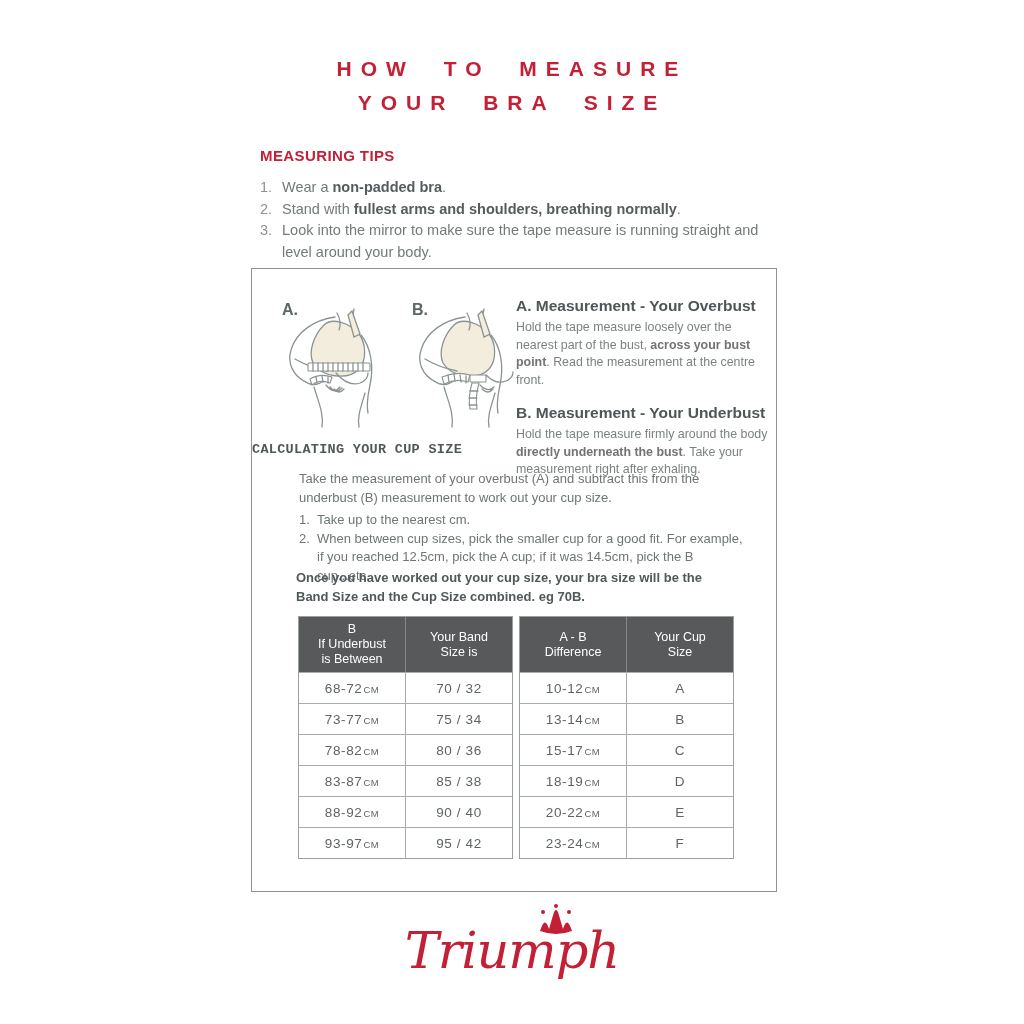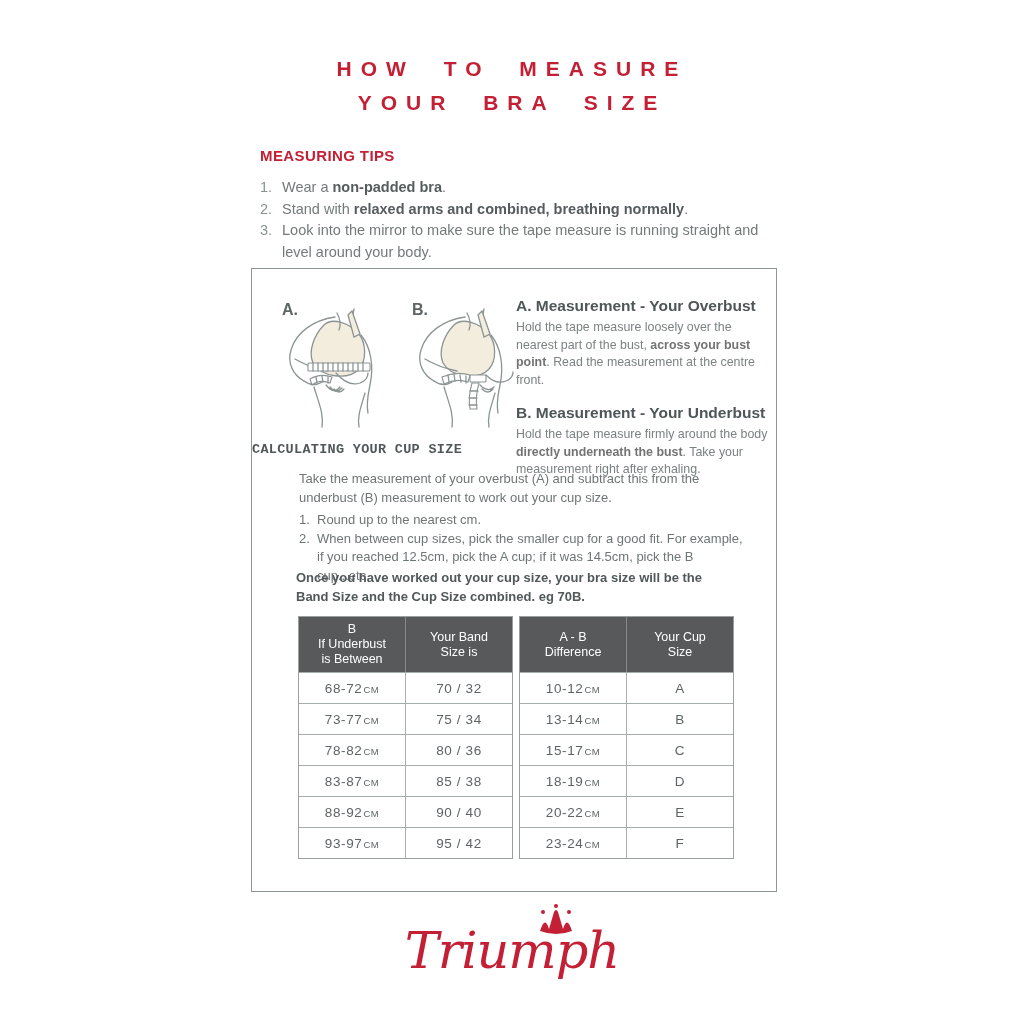--- a/index.html
+++ b/index.html
@@ -81,21 +81,21 @@
   </div>
 
   <div class="tips">
     <div class="tips-heading">MEASURING TIPS</div>
     <div class="tip-item">
       <span class="tip-num">1.</span>
       <span class="tip-text"><span>Wear a </span><b>non-padded bra</b><span>.</span></span>
     </div>
     <div class="tip-item">
       <span class="tip-num">2.</span>
-      <span class="tip-text"><span>Stand with </span><b>relaxed arms and combined, breathing normally</b><span>.</span></span>
+      <span class="tip-text"><span>Stand with </span><b>fullest arms and shoulders, breathing normally</b><span>.</span></span>
     </div>
     <div class="tip-item">
       <span class="tip-num">3.</span>
       <span class="tip-text"><span>Look into the mirror to make sure the tape measure is running straight and level around your body.</span><b></b><span></span></span>
     </div>
   </div>
 
   <div class="box">
 
     <div class="figure figure-a">
@@ -148,21 +148,21 @@
       <div class="meas-text"><span>Hold the tape measure loosely over the nearest part of the bust, </span><b>across your bust point</b><span>. Read the measurement at the centre front.</span></div>
       <div class="meas-heading">B. Measurement - Your Underbust</div>
       <div class="meas-text"><span>Hold the tape measure firmly around the body </span><b>directly underneath the bust</b><span>. Take your measurement right after exhaling.</span></div>
     </div>
 
     <div class="calc-heading">CALCULATING YOUR CUP SIZE</div>
     <div class="calc-intro">Take the measurement of your overbust (A) and subtract this from the underbust (B) measurement to work out your cup size.</div>
     <div class="calc-steps">
       <div class="calc-step">
         <span class="step-num">1.</span>
-        <span>Round up to the nearest cm.</span>
+        <span>Take up to the nearest cm.</span>
       </div>
       <div class="calc-step">
         <span class="step-num">2.</span>
         <span>When between cup sizes, pick the smaller cup for a good fit. For example, if you reached 12.5cm, pick the A cup; if it was 14.5cm, pick the B cup...etc.</span>
       </div>
     </div>
     <div class="calc-note">Once you have worked out your cup size, your bra size will be the Band Size and the Cup Size combined. eg 70B.</div>
 
     <div class="tables-row">
 

